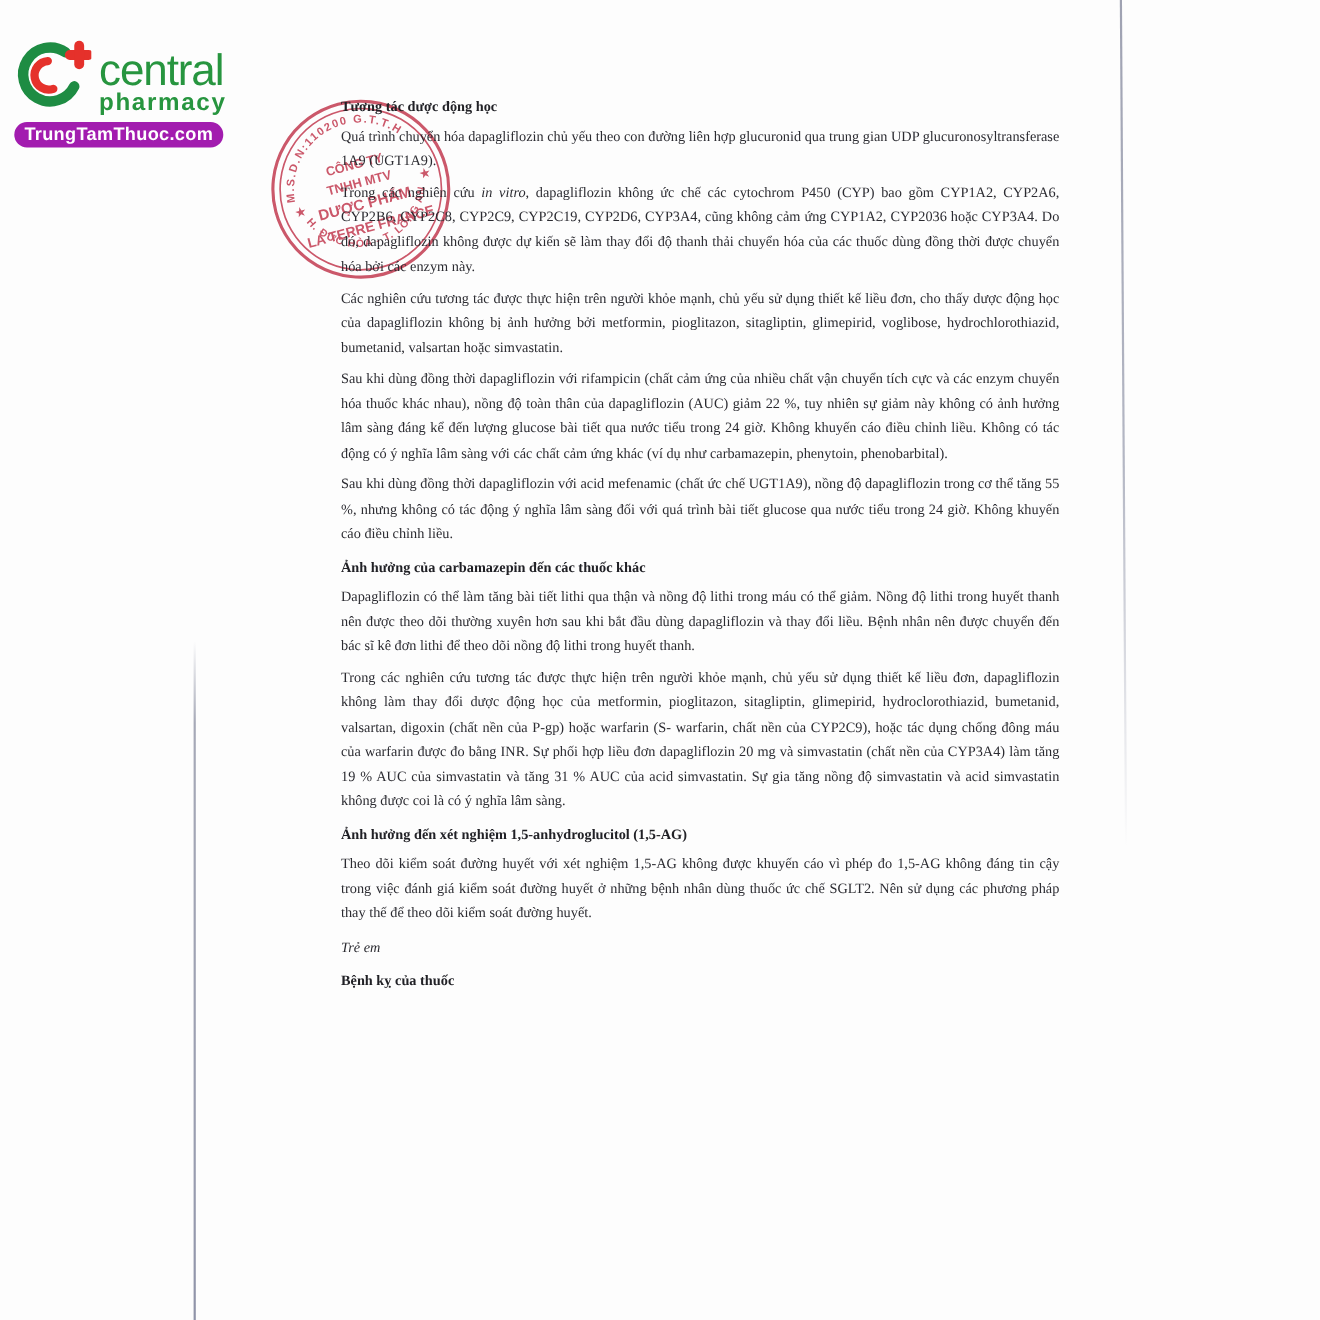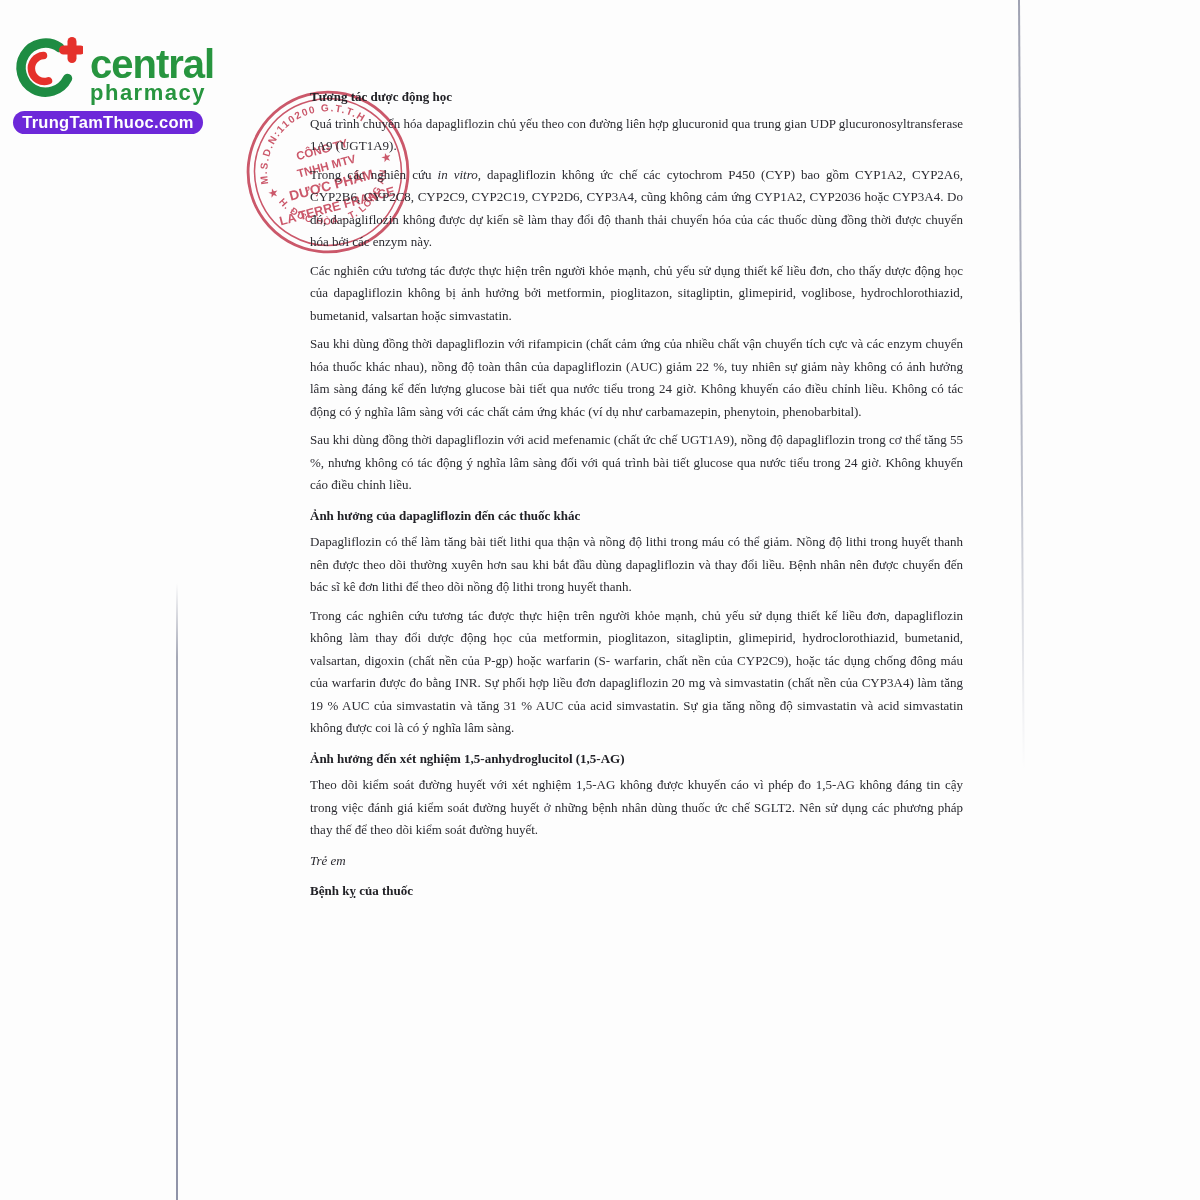--- a/index.html
+++ b/index.html
@@ -8,28 +8,28 @@
     background:#fdfdfd;
     font-family:"Liberation Serif","DejaVu Serif",serif;
   }
   
   .logo-block{position:absolute;left:13px;top:30px;width:210px;}
   .logo-row{display:flex;align-items:flex-start;}
   .logo-icon{width:70px;height:72px;flex:0 0 auto;}
   .logo-words{margin-left:7px;margin-top:16px;}
   .logo-central{
     font-family:"Liberation Sans","DejaVu Sans",sans-serif;
-    font-weight:bold;font-size:40px;line-height:36px;letter-spacing:-1px;color:#27953f;
+    font-weight:normal;font-size:40px;line-height:36px;letter-spacing:-1px;color:#27953f;
   }
   .logo-pharmacy{
     font-family:"Liberation Sans","DejaVu Sans",sans-serif;
     font-weight:bold;font-size:22px;line-height:17px;letter-spacing:1.5px;color:#27953f;margin-top:2px;
   }
   .logo-pill{
-    margin-top:9px;width:190px;height:23px;border-radius:12px;background:#6d28d9;
+    margin-top:9px;width:190px;height:23px;border-radius:12px;background:#a21caf;
     display:flex;align-items:center;justify-content:center;
     font-family:"Liberation Sans","DejaVu Sans",sans-serif;
     font-weight:bold;font-size:16.5px;color:#ffffff;letter-spacing:.3px;
   }
   
   .stamp{
     position:absolute;left:242px;top:86px;width:172px;height:172px;
     transform:rotate(-15deg);opacity:.85;mix-blend-mode:multiply;pointer-events:none;
   }
   .stamp svg{width:100%;height:100%;}
@@ -99,21 +99,21 @@
   </svg>
 </div>
 
 <div class="doc">
   <div class="h">Tương tác dược động học</div>
   <div class="p">Quá trình chuyển hóa dapagliflozin chủ yếu theo con đường liên hợp glucuronid qua trung gian UDP glucuronosyltransferase 1A9 (UGT1A9).</div>
   <div class="p"><span>Trong các nghiên cứu </span><span class="it">in vitro</span><span>, dapagliflozin không ức chế các cytochrom P450 (CYP) bao gồm CYP1A2, CYP2A6, CYP2B6, CYP2C8, CYP2C9, CYP2C19, CYP2D6, CYP3A4, cũng không cảm ứng CYP1A2, CYP2036 hoặc CYP3A4. Do đó, dapagliflozin không được dự kiến sẽ làm thay đổi độ thanh thải chuyển hóa của các thuốc dùng đồng thời được chuyển hóa bởi các enzym này.</span></div>
   <div class="p">Các nghiên cứu tương tác được thực hiện trên người khỏe mạnh, chủ yếu sử dụng thiết kế liều đơn, cho thấy dược động học của dapagliflozin không bị ảnh hưởng bởi metformin, pioglitazon, sitagliptin, glimepirid, voglibose, hydrochlorothiazid, bumetanid, valsartan hoặc simvastatin.</div>
   <div class="p">Sau khi dùng đồng thời dapagliflozin với rifampicin (chất cảm ứng của nhiều chất vận chuyển tích cực và các enzym chuyển hóa thuốc khác nhau), nồng độ toàn thân của dapagliflozin (AUC) giảm 22 %, tuy nhiên sự giảm này không có ảnh hưởng lâm sàng đáng kể đến lượng glucose bài tiết qua nước tiểu trong 24 giờ. Không khuyến cáo điều chỉnh liều. Không có tác động có ý nghĩa lâm sàng với các chất cảm ứng khác (ví dụ như carbamazepin, phenytoin, phenobarbital).</div>
   <div class="p">Sau khi dùng đồng thời dapagliflozin với acid mefenamic (chất ức chế UGT1A9), nồng độ dapagliflozin trong cơ thể tăng 55 %, nhưng không có tác động ý nghĩa lâm sàng đối với quá trình bài tiết glucose qua nước tiểu trong 24 giờ. Không khuyến cáo điều chỉnh liều.</div>
-  <div class="h">Ảnh hưởng của dapagliflozin đến các thuốc khác</div>
+  <div class="h">Ảnh hưởng của carbamazepin đến các thuốc khác</div>
   <div class="p">Dapagliflozin có thể làm tăng bài tiết lithi qua thận và nồng độ lithi trong máu có thể giảm. Nồng độ lithi trong huyết thanh nên được theo dõi thường xuyên hơn sau khi bắt đầu dùng dapagliflozin và thay đổi liều. Bệnh nhân nên được chuyển đến bác sĩ kê đơn lithi để theo dõi nồng độ lithi trong huyết thanh.</div>
   <div class="p">Trong các nghiên cứu tương tác được thực hiện trên người khỏe mạnh, chủ yếu sử dụng thiết kế liều đơn, dapagliflozin không làm thay đổi dược động học của metformin, pioglitazon, sitagliptin, glimepirid, hydroclorothiazid, bumetanid, valsartan, digoxin (chất nền của P-gp) hoặc warfarin (S- warfarin, chất nền của CYP2C9), hoặc tác dụng chống đông máu của warfarin được đo bằng INR. Sự phối hợp liều đơn dapagliflozin 20 mg và simvastatin (chất nền của CYP3A4) làm tăng 19 % AUC của simvastatin và tăng 31 % AUC của acid simvastatin. Sự gia tăng nồng độ simvastatin và acid simvastatin không được coi là có ý nghĩa lâm sàng.</div>
   <div class="h">Ảnh hưởng đến xét nghiệm 1,5-anhydroglucitol (1,5-AG)</div>
   <div class="p">Theo dõi kiểm soát đường huyết với xét nghiệm 1,5-AG không được khuyến cáo vì phép đo 1,5-AG không đáng tin cậy trong việc đánh giá kiểm soát đường huyết ở những bệnh nhân dùng thuốc ức chế SGLT2. Nên sử dụng các phương pháp thay thế để theo dõi kiểm soát đường huyết.</div>
   <div class="hi">Trẻ em</div>
   <div class="h">Bệnh kỵ của thuốc</div>
 </div>
 
 <div class="edge-line-right"></div>
 <div class="edge-line-left"></div>

